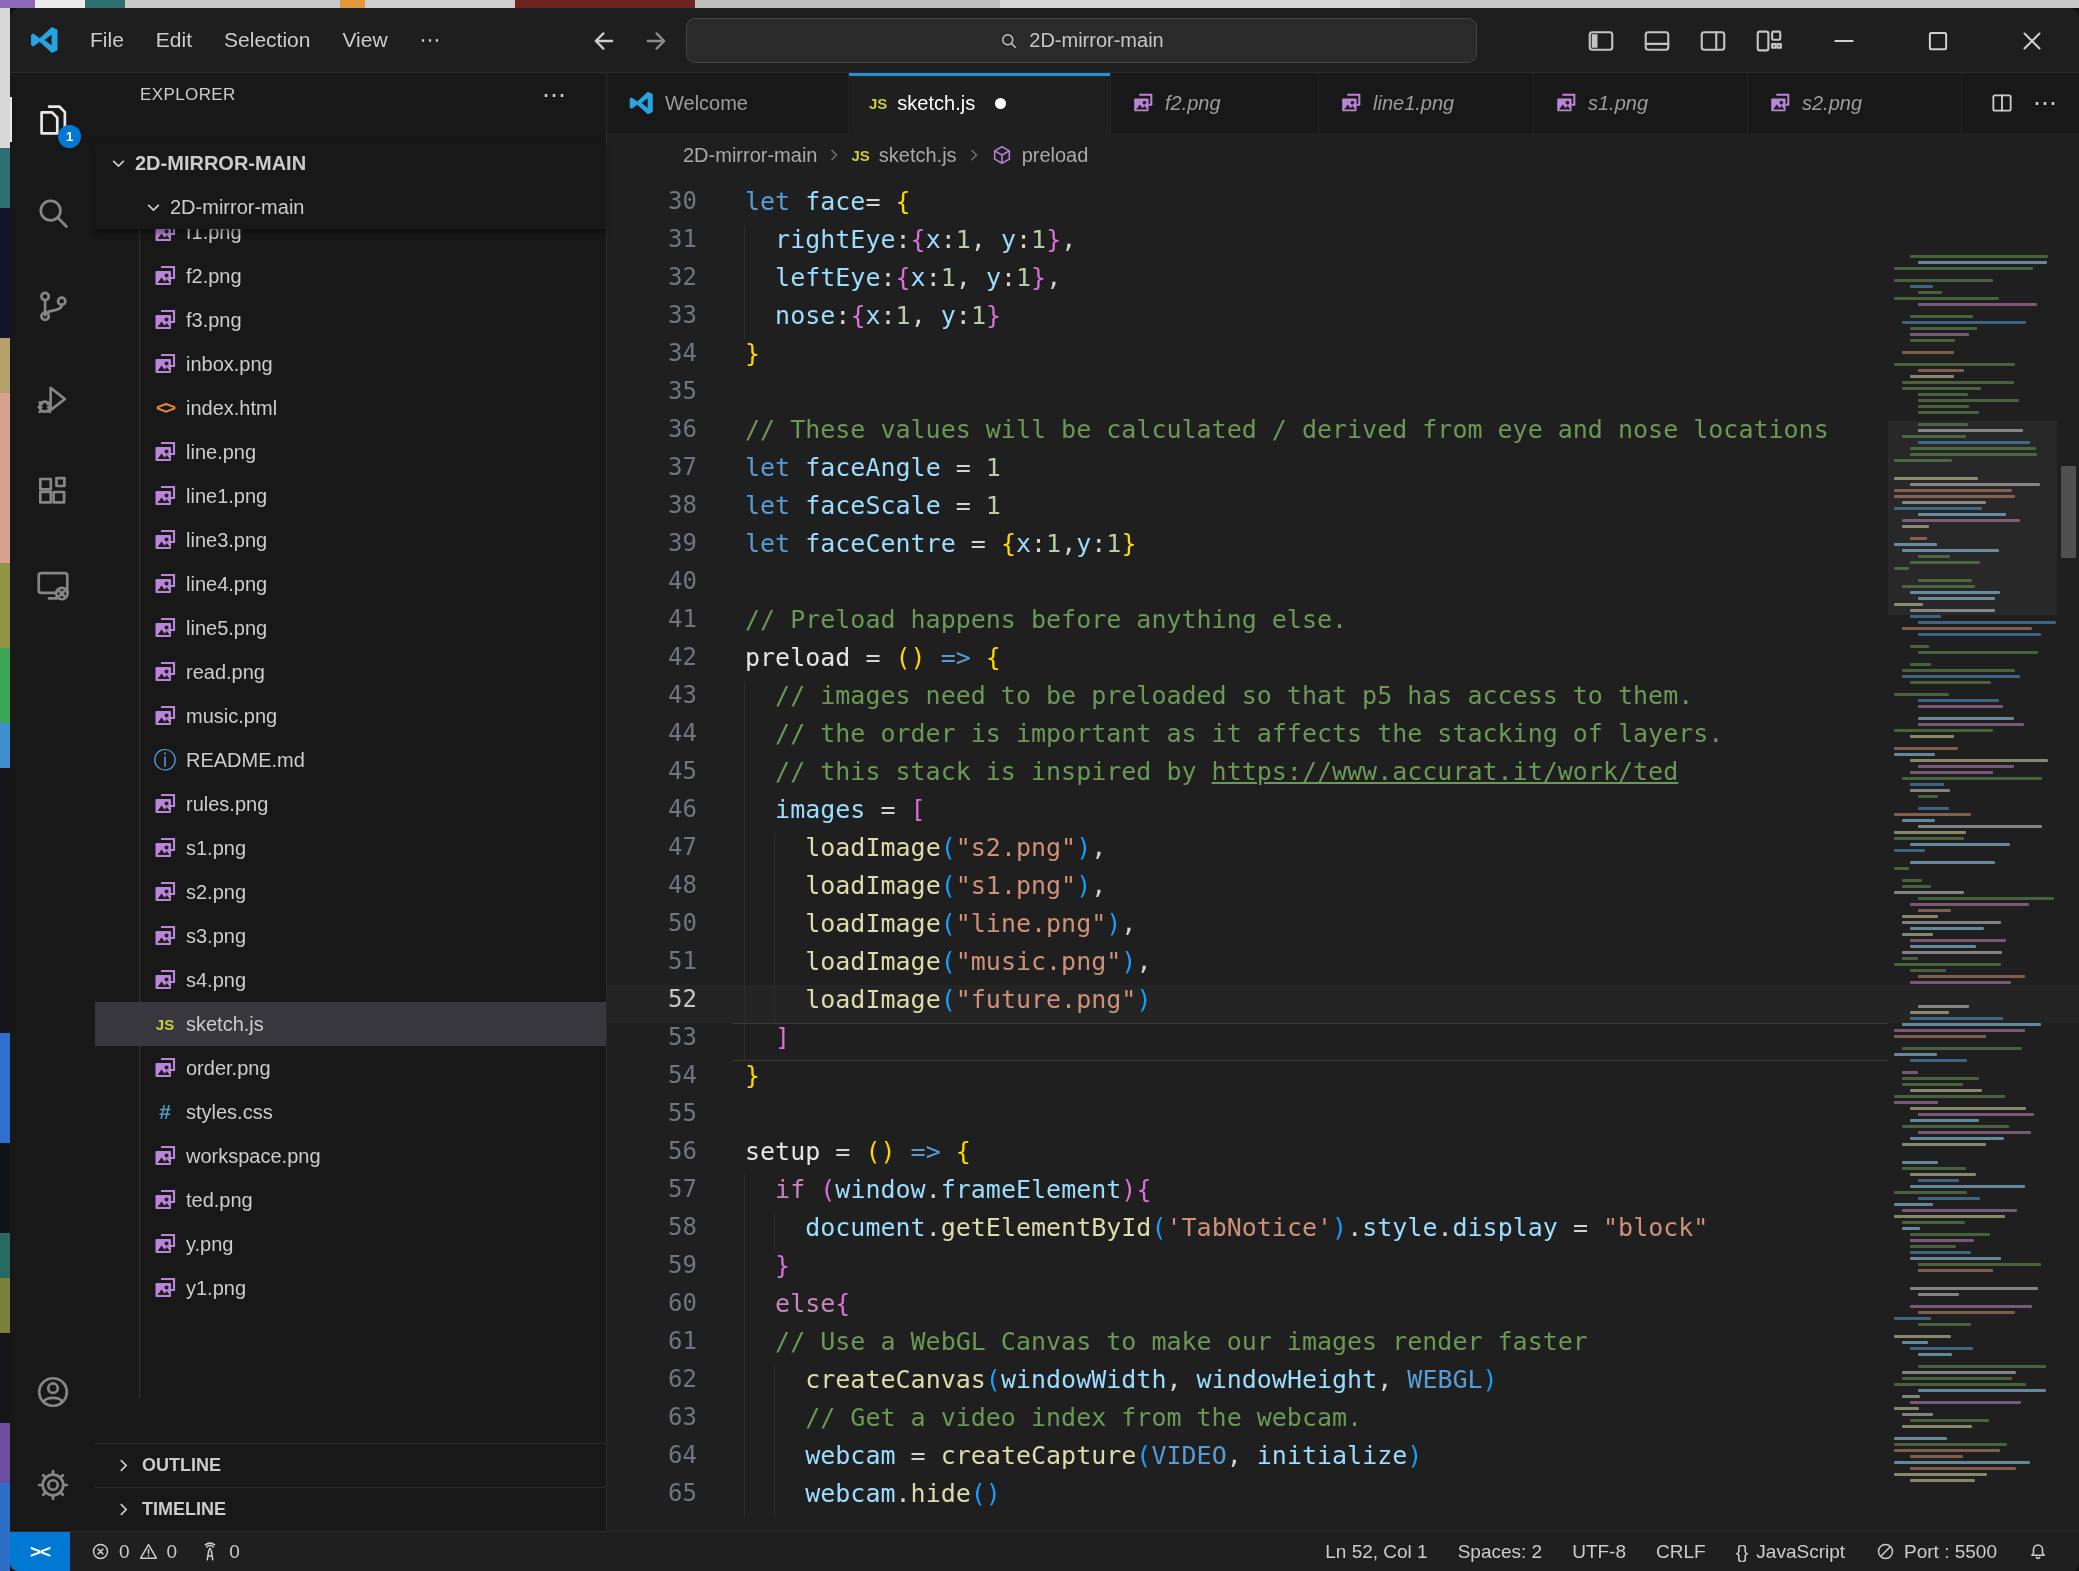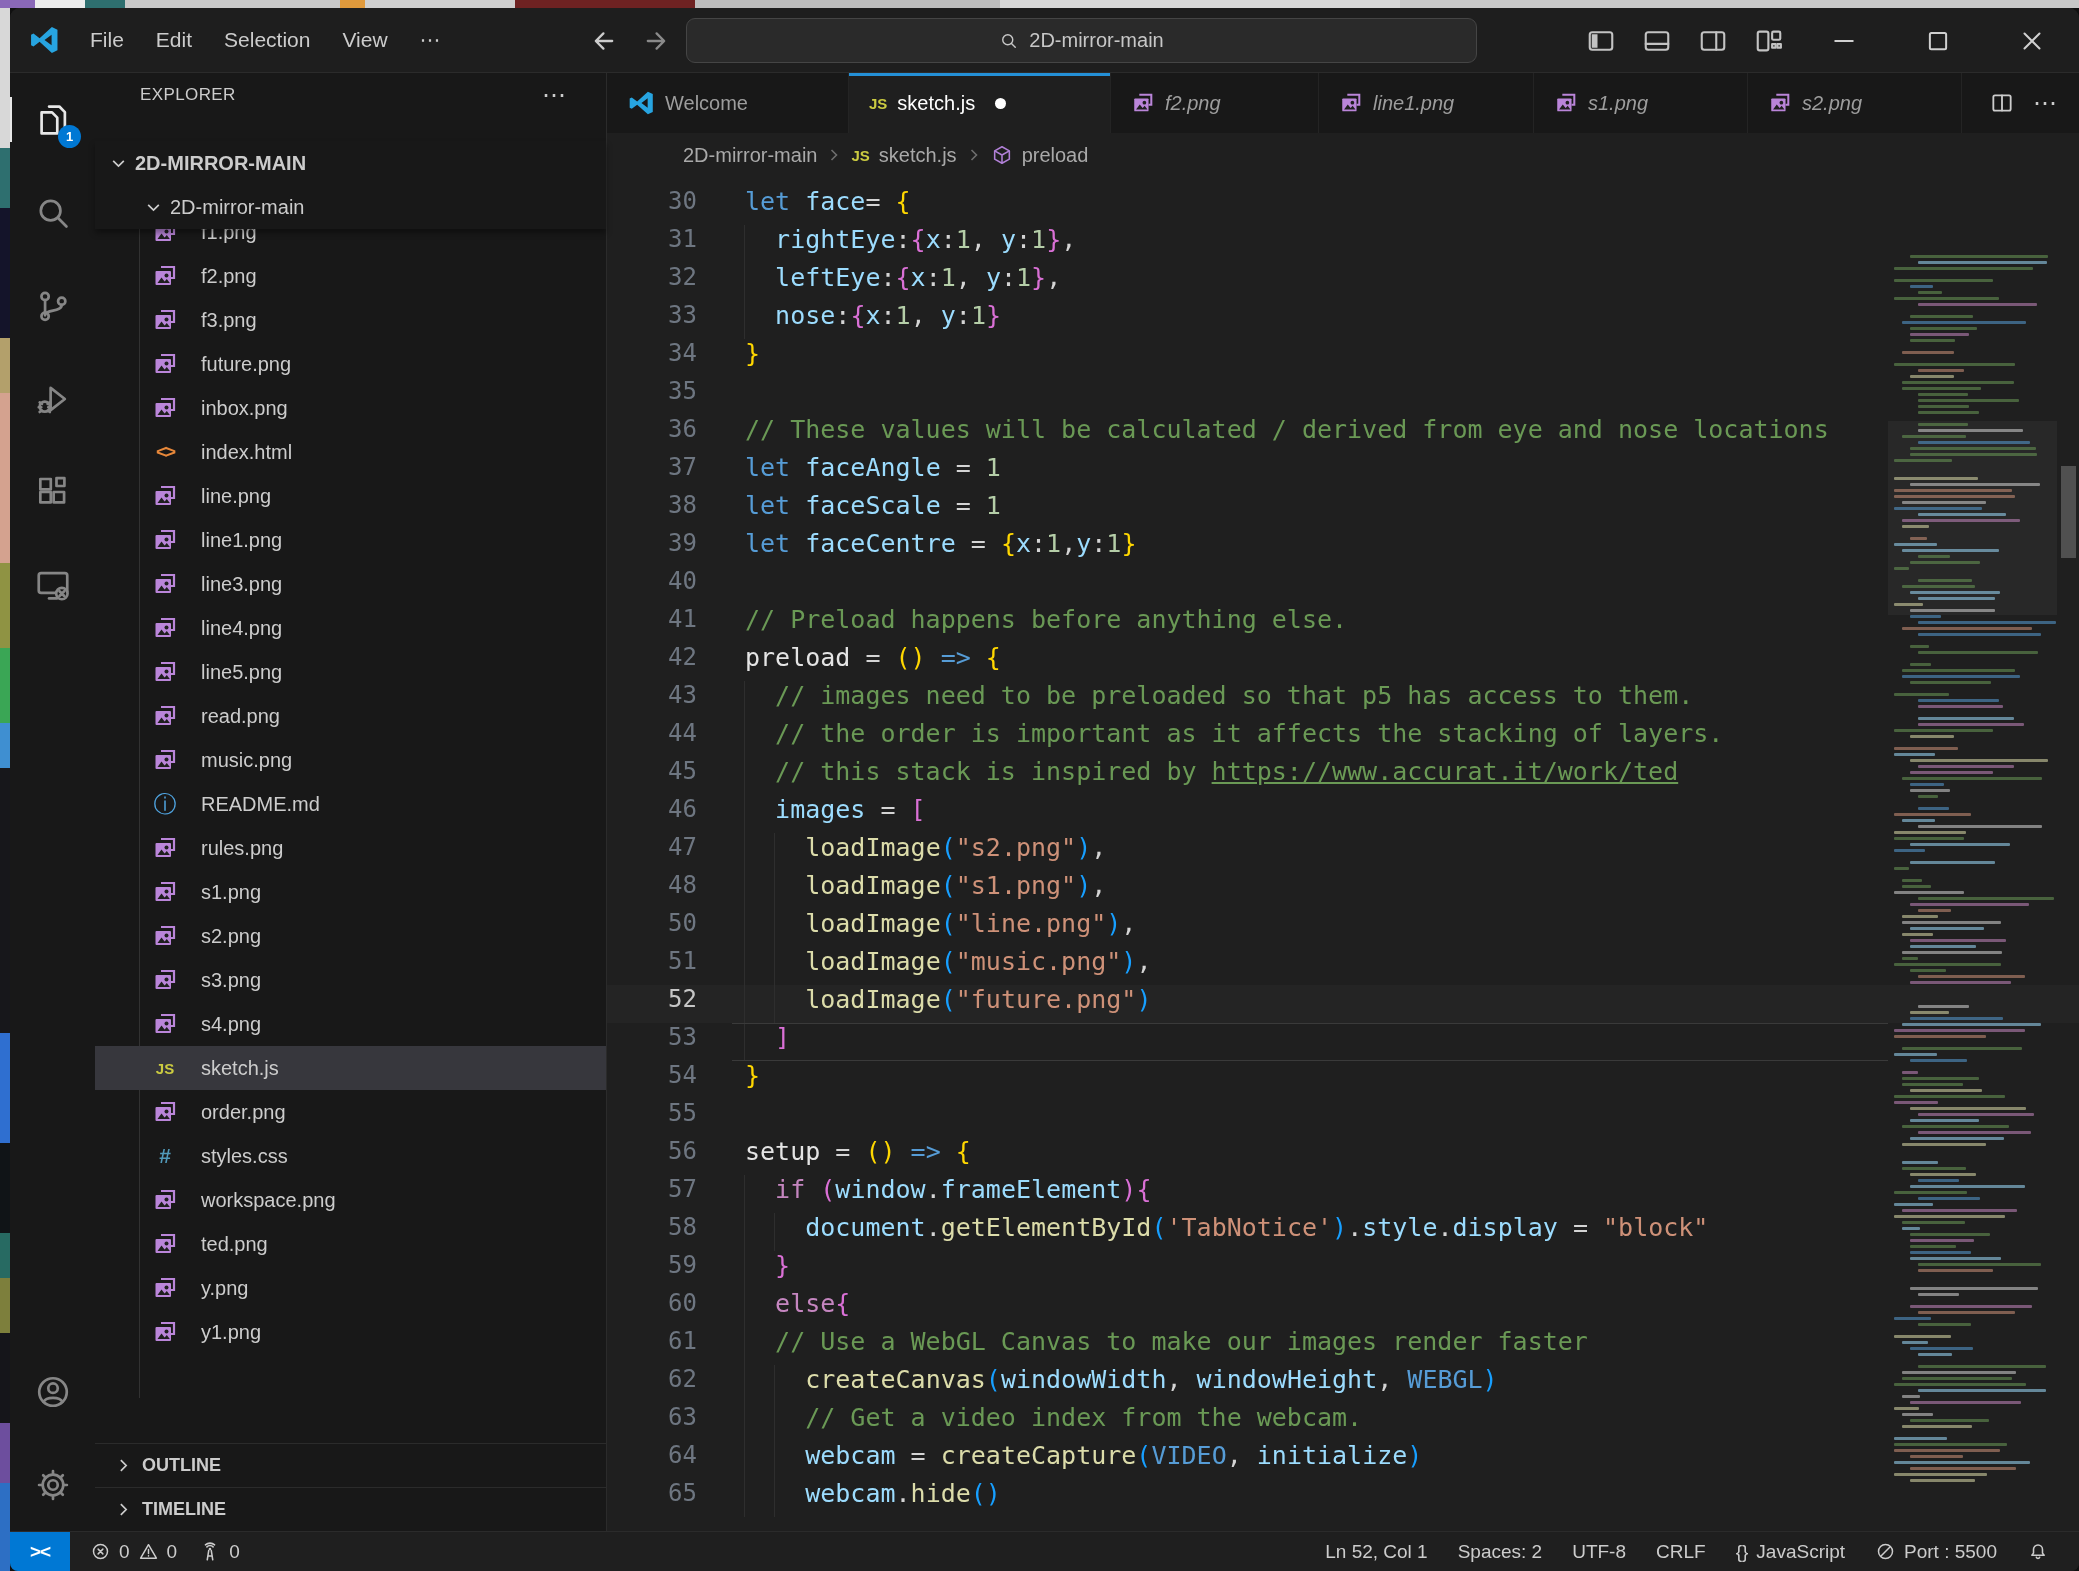--- a/index.html
+++ b/index.html
@@ -41,21 +41,21 @@
   .sb-header{position:absolute;top:0;left:0;right:0;height:44px;display:flex;align-items:center;}
   .sb-title{margin-left:45px;font-size:17px;letter-spacing:.4px;color:#cccccc;}
   .sb-actions{position:absolute;right:40px;top:0;height:44px;display:flex;align-items:center;font-size:24px;color:#cccccc;}
   .tree-sticky{position:absolute;left:0;right:0;top:68px;z-index:2;background:#181818;box-shadow:0 4px 6px rgba(0,0,0,.38);}
   .row44{height:44px;display:flex;align-items:center;font-size:20px;color:#cccccc;}
   .root-row .chev{margin-left:15px;}
   .root-row .lbl{margin-left:8px;font-weight:bold;}
   .folder-row .chev{margin-left:50px;}
   .folder-row .lbl{margin-left:8px;}
   .file-list{position:absolute;left:0;right:0;top:137px;z-index:1;}
-  .file-row{height:44px;display:flex;align-items:center;position:relative;gap:15px;}
+  .file-row{height:44px;display:flex;align-items:center;position:relative;}
   .file-row.selected{background:#37373d;}
   .file-row .ficon{width:30px;margin-left:55px;display:flex;align-items:center;justify-content:center;flex:0 0 30px;}
   .file-row .fname{margin-left:6px;font-size:20px;color:#cccccc;white-space:nowrap;}
   .tree-guide{position:absolute;left:44px;top:156px;height:1169px;width:1px;background:#323232;z-index:1;}
   .sb-section{position:absolute;left:0;right:0;height:44px;border-top:1px solid #2b2b2b;display:flex;align-items:center;font-size:18px;font-weight:bold;color:#cccccc;background:#181818;z-index:3;}
   .sb-section .chev{margin-left:20px;}
   .sb-section .lbl{margin-left:10px;}
   .js-glyph{color:#cbcb41;font-weight:bold;font-size:15px;font-style:normal;}
   .html-glyph{color:var(--icon-html);font-weight:bold;font-size:19px;letter-spacing:-2px;font-style:normal;}
   .css-glyph{color:var(--icon-css);font-weight:bold;font-size:21px;font-style:normal;}
@@ -284,33 +284,20 @@
               <span>
                 <svg width="26" height="26" viewBox="0 0 26 26" style="color:#BA85D9">
                   <path d="M9 4h13v11h-3" fill="none" stroke="currentColor" stroke-width="2.2"></path>
                   <rect x="3.5" y="8" width="15.5" height="14" rx="1" fill="currentColor"></rect>
                   <circle cx="14.5" cy="12.6" r="2" fill="#1f1f1f"></circle>
                   <path d="M5.5 20l4-5.4 3.1 3.9 2.2-2.4 3 3.9z" fill="#1f1f1f"></path>
                 </svg>
               </span>
             </span>
             <span class="fname">f3.png</span>
-          </div>
-          <div class="file-row">
-            <span class="ficon">
-              <span>
-                <svg width="26" height="26" viewBox="0 0 26 26" style="color:#BA85D9">
-                  <path d="M9 4h13v11h-3" fill="none" stroke="currentColor" stroke-width="2.2"></path>
-                  <rect x="3.5" y="8" width="15.5" height="14" rx="1" fill="currentColor"></rect>
-                  <circle cx="14.5" cy="12.6" r="2" fill="#1f1f1f"></circle>
-                  <path d="M5.5 20l4-5.4 3.1 3.9 2.2-2.4 3 3.9z" fill="#1f1f1f"></path>
-                </svg>
-              </span>
-            </span>
-            <span class="fname">future.png</span>
           </div>
           <div class="file-row">
             <span class="ficon">
               <span>
                 <svg width="26" height="26" viewBox="0 0 26 26" style="color:#BA85D9">
                   <path d="M9 4h13v11h-3" fill="none" stroke="currentColor" stroke-width="2.2"></path>
                   <rect x="3.5" y="8" width="15.5" height="14" rx="1" fill="currentColor"></rect>
                   <circle cx="14.5" cy="12.6" r="2" fill="#1f1f1f"></circle>
                   <path d="M5.5 20l4-5.4 3.1 3.9 2.2-2.4 3 3.9z" fill="#1f1f1f"></path>
                 </svg>

